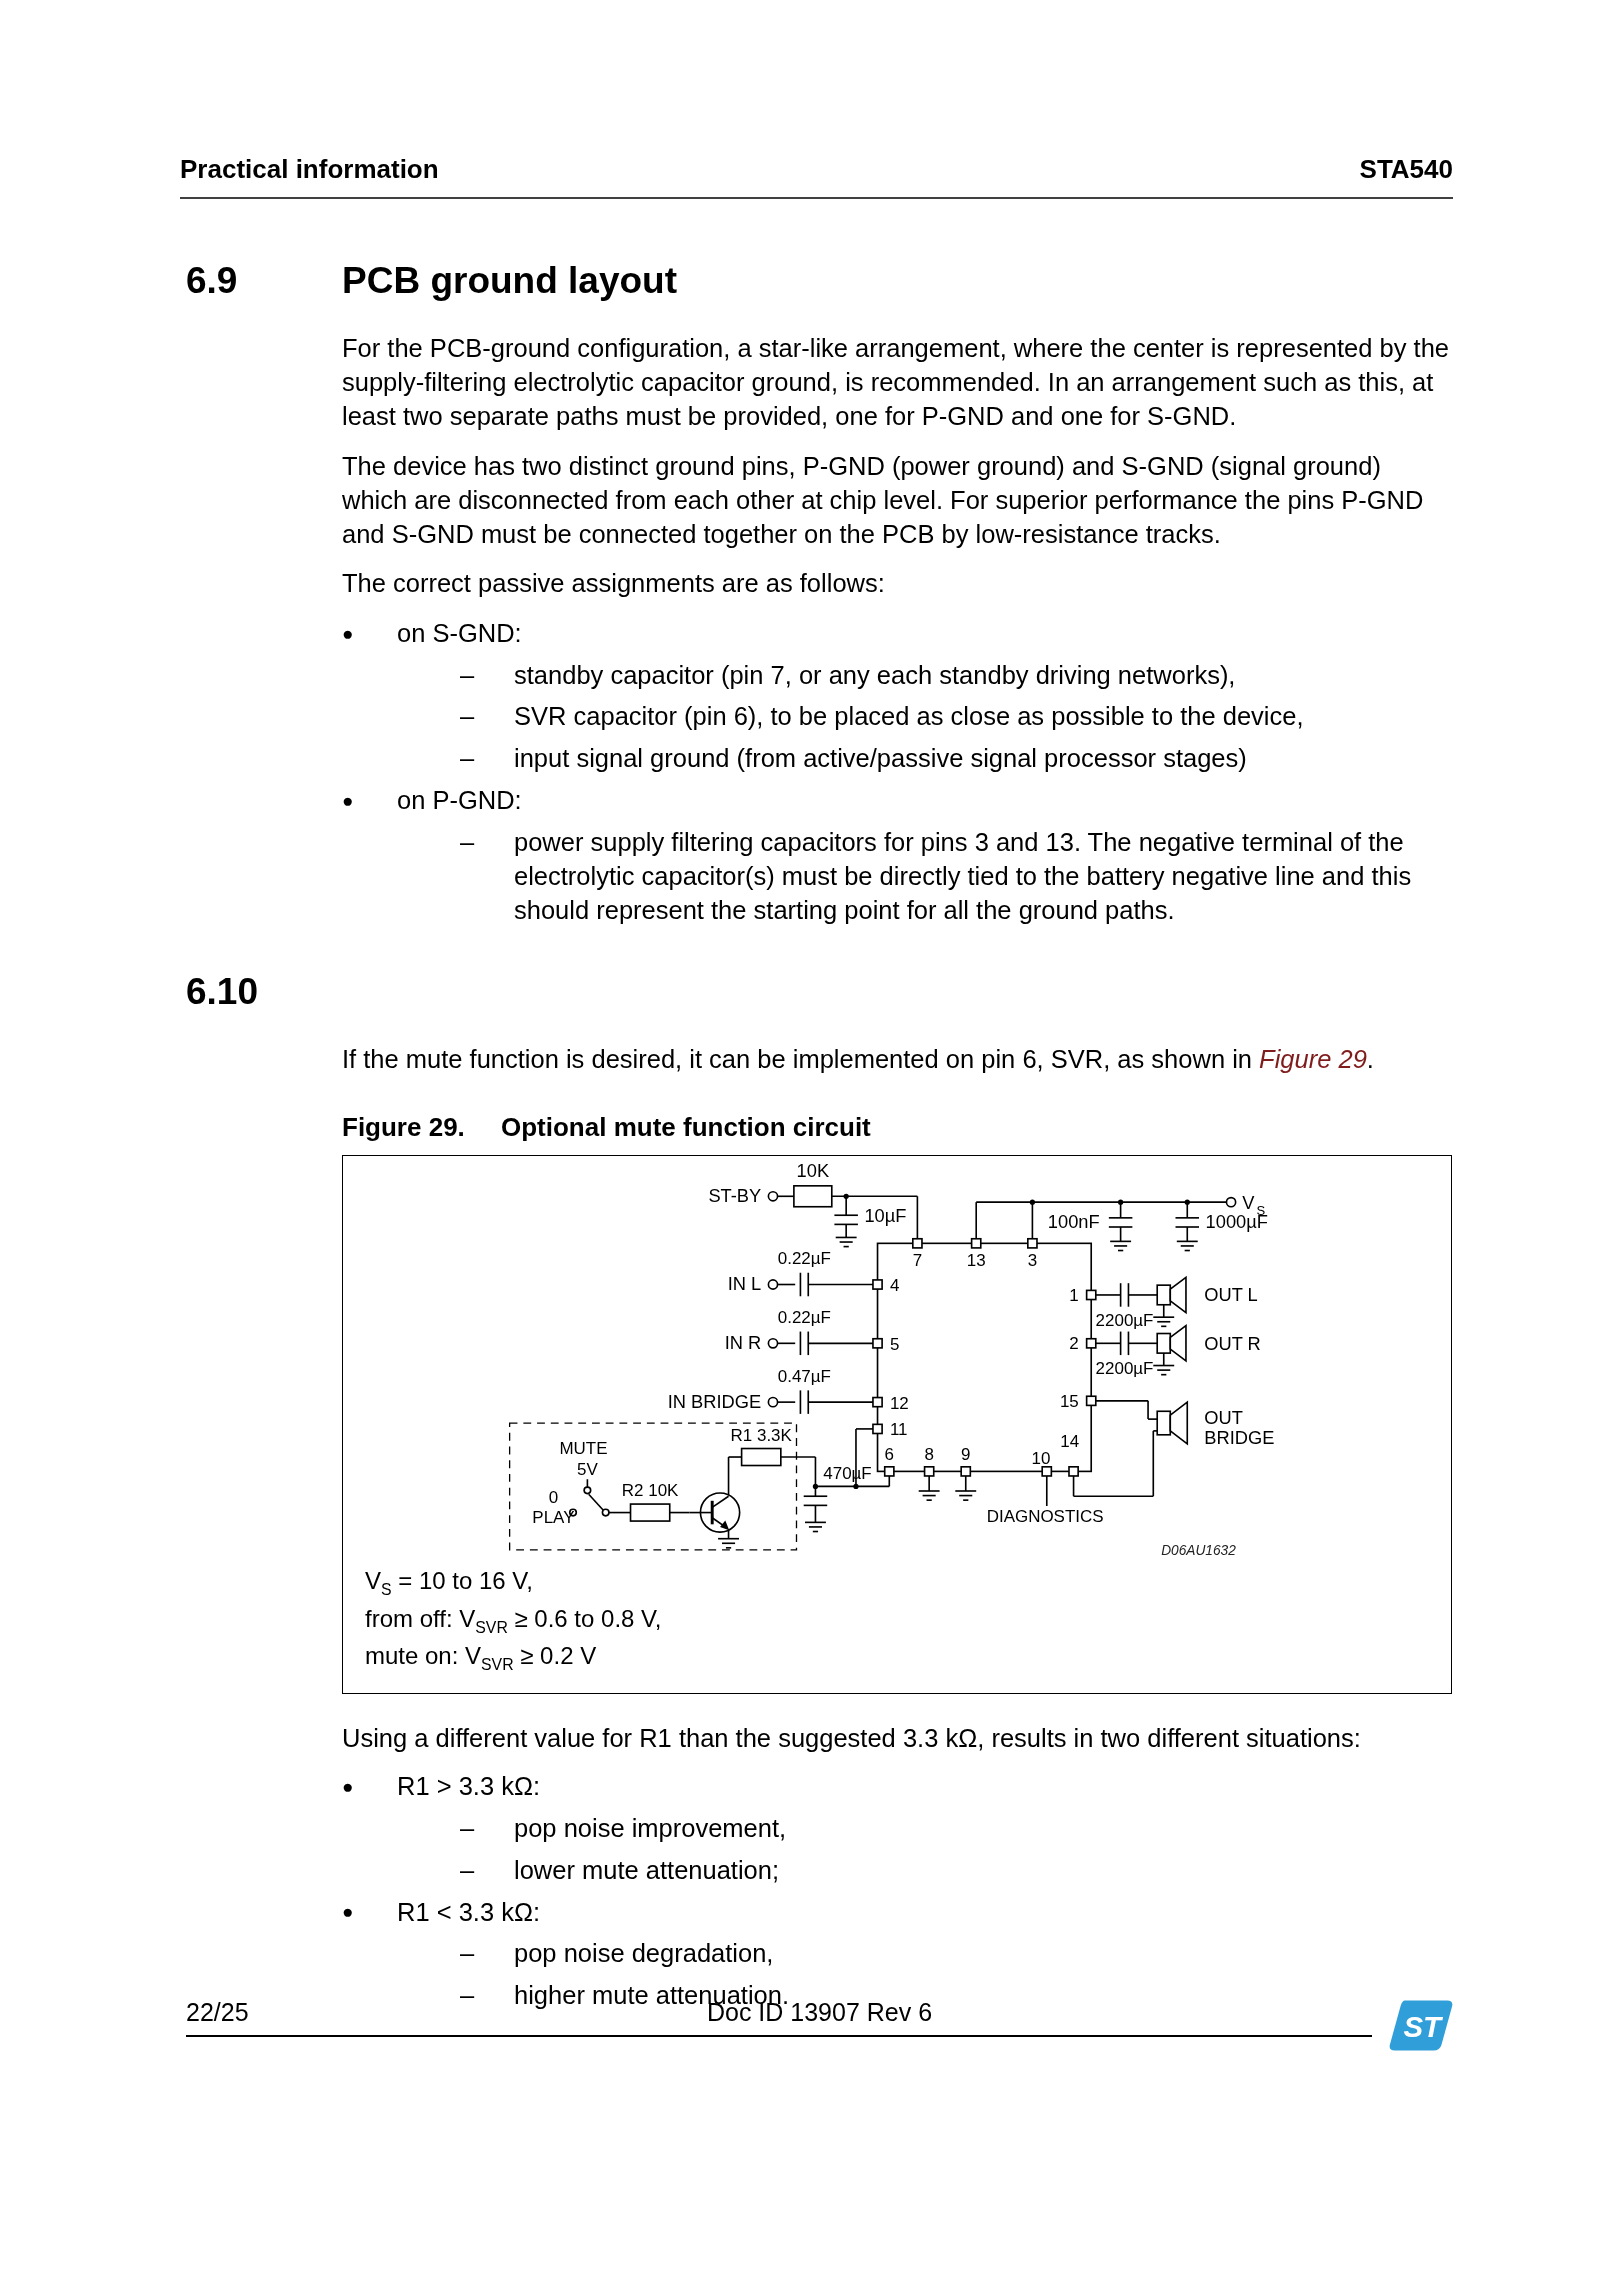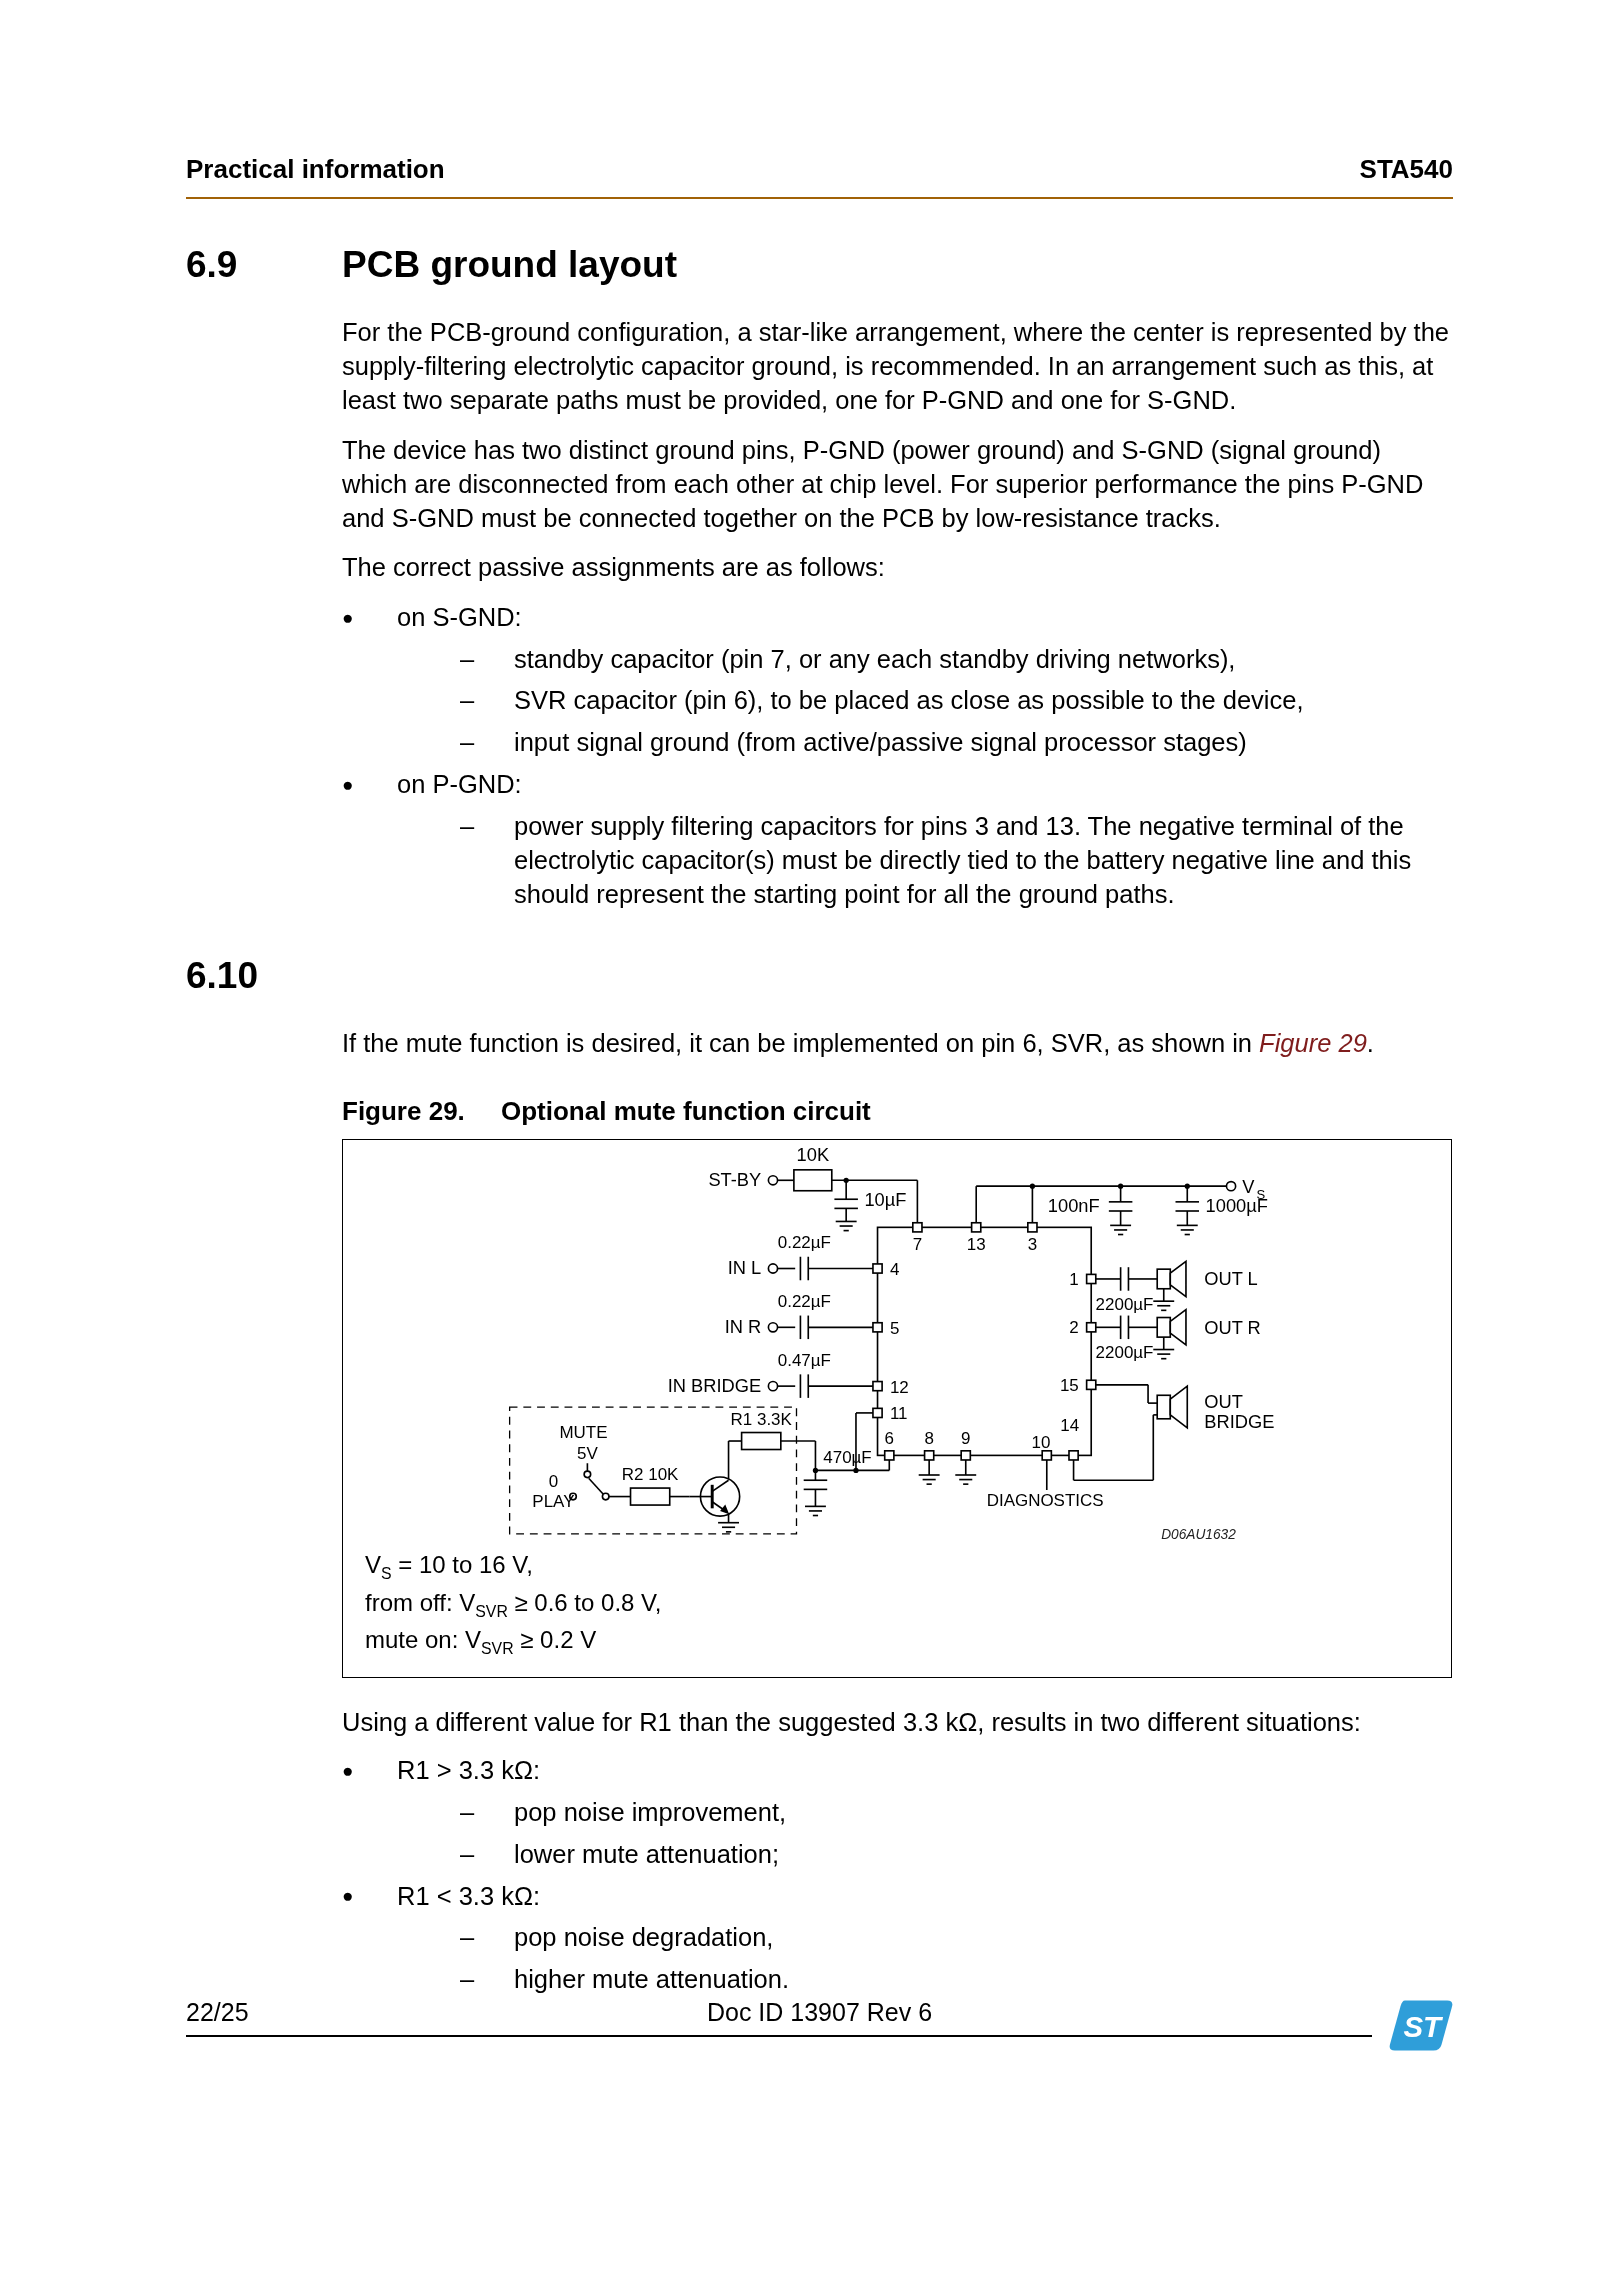--- a/index.html
+++ b/index.html
@@ -2,27 +2,27 @@
 <html style="font-size:10.5px"><head>
 <meta charset="utf-8">
 <title>STA540 Datasheet Page</title>
 <style>
   html,body { margin:0; padding:0; background:#e8e8e8; }
   .page {
     position:relative; width:1622px; height:2295px; background:#ffffff;
     font-family:"Liberation Sans", sans-serif; color:#000; overflow:hidden;
   }
   .header {
-    position:absolute; top:154px; left:186px; right:169px;
+    position:absolute; top:154px; left:180px; right:169px;
     display:flex; justify-content:space-between; align-items:flex-end;
-    font-weight:bold; font-size:26px; border-bottom:2px solid #a16207; padding-bottom:11.8px;
+    font-weight:bold; font-size:26px; border-bottom:2px solid #404040; padding-bottom:11.8px;
   }
   .content { position:absolute; top:233px; left:186px; width:1267px; font-size:25.5px; line-height:1.33; }
   .sec-heading { display:flex; align-items:baseline; font-weight:bold; font-size:37px; line-height:1.2; margin:42px 0 29px 0; }
-  .sec-heading.first { margin-top:10px; }
+  .sec-heading.first { margin-top:26px; }
   .sec-heading .num { width:156px; flex:0 0 156px; }
   .sec-heading .ttl { flex:1; }
   .para { margin:0 0 15.7px 156px; }
   .para.intro610 { margin-bottom:31px; }
   .para.afterfig { margin-top:27.5px; margin-bottom:14.4px; }
   .bullet-row { display:flex; margin:1.3px 0 7.9px 156px; }
   .bullet-row .glyph { flex:0 0 55px; font-size:19px; padding-top:3.9px; }
   .dash-row { display:flex; margin:0 0 7.9px 274px; }
   .dash-row .glyph { flex:0 0 54px; }
   .dash-row .txt { flex:1; }

